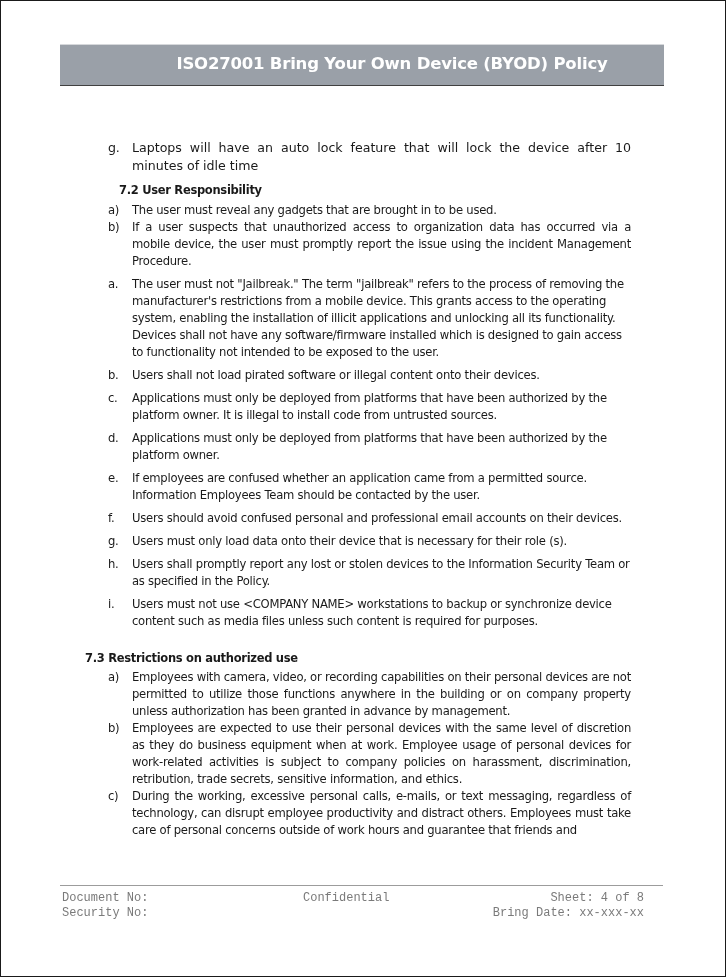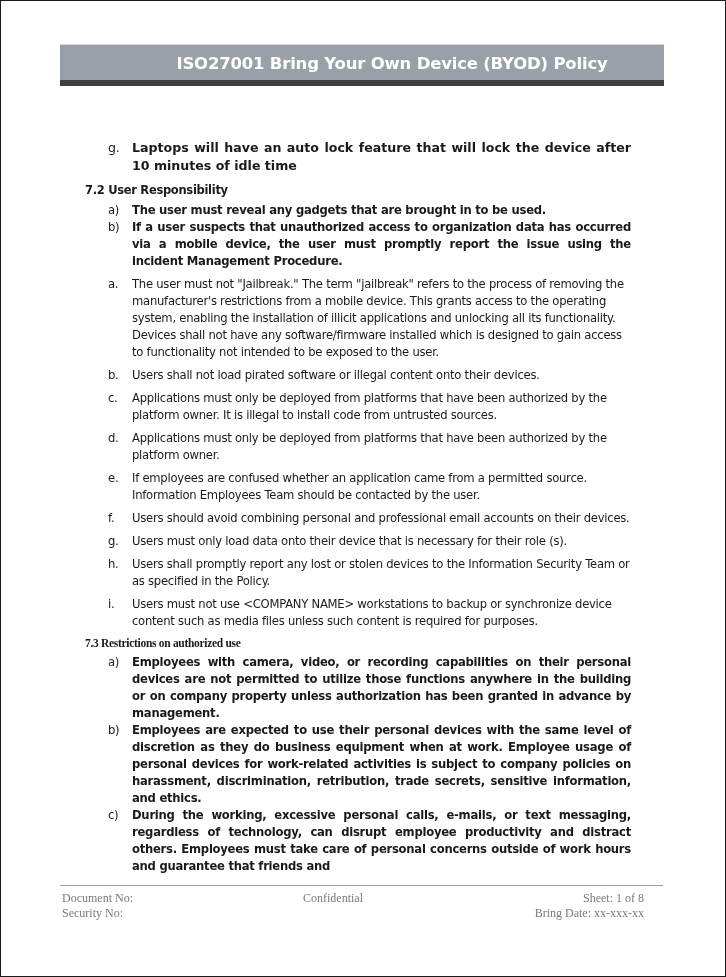--- a/index.html
+++ b/index.html
@@ -3,52 +3,52 @@
 <meta charset="utf-8">
 <style>
   html, body { margin: 0; padding: 0; background: #ffffff; }
   body { width: 726px; height: 977px; position: relative; overflow: hidden; }
   .page {
     position: absolute; left: 0; top: 0; width: 724px; height: 975px;
     border: 1px solid #1a1a1a; background: #fff;
   }
   .banner {
     position: absolute; left: 59px; top: 43px; width: 604px; height: 42px;
-    background: #9aa0a8; border-top: 1px solid #d6d8db; border-bottom: 6px solid #404040;
+    background: #9aa0a8; border-top: 1px solid #d6d8db; border-bottom: 1px solid #404040;
     box-sizing: border-box;
   }
   .banner-title {
     position: absolute; left: 0; right: 0; top: 9px; text-align: center;
     padding-left: 60px;
     color: #ffffff; font-family: "DejaVu Sans", sans-serif; font-weight: bold; font-size: 16.5px;
     letter-spacing: -0.2px;
   }
   .content {
     position: absolute; left: 84px; top: 138px; width: 546px;
     font-family: "DejaVu Sans", sans-serif; color: #1a1a1a;
   }
   .heading {
     font-weight: bold; font-size: 11.5px; letter-spacing: -0.3px; margin: 0; line-height: 17px;
   }
   .item {
     position: relative; padding-left: 47px; font-size: 11.6px; line-height: 17px; letter-spacing: -0.25px;
   }
   .item .marker { position: absolute; left: 23px; top: 0; }
   .item .txt { display: block; }
-  .justify .txt { text-align: justify; font-weight: bold; }
+  .justify .txt { text-align: justify; }
   .big .txt { font-size: 12.6px; line-height: 18px; letter-spacing: 0; }
   .big .marker { font-size: 12.6px; line-height: 18px; }
   .gap { margin-top: 6px; }
   .footer-rule {
     position: absolute; left: 59px; top: 884px; width: 603px; height: 0;
     border-top: 1.5px solid #9c9c9c;
   }
   .footer {
     position: absolute; left: 61px; top: 890px; width: 582px; height: 36px;
-    font-family: Liberation Serif, serif; font-size: 12px; color: #7a7a7a; line-height: 15px;
+    font-family: Liberation Mono, monospace; font-size: 12px; color: #7a7a7a; line-height: 15px;
   }
   .f-left { position: absolute; left: 0; top: 0; }
   .f-mid { position: absolute; left: 241px; top: 0; }
   .f-right { position: absolute; right: 0; top: 0; text-align: right; }
 </style>
 </head>
 <body>
 
 <div class="page">
 
@@ -56,21 +56,21 @@
     <div class="banner-title">ISO27001 Bring Your Own Device (BYOD) Policy</div>
   </div>
 
   <div class="content">
 
     <div class="item justify big">
       <span class="marker">g.</span>
       <span class="txt">Laptops will have an auto lock feature that will lock the device after 10 minutes of idle time</span>
     </div>
 
-    <h3 class="heading" style="margin-top:7px;">7.2 User Responsibility</h3>
+    <h3 class="heading" style="margin-top:7px;margin-left:34px;">7.2 User Responsibility</h3>
 
     <div class="item justify" style="margin-top:3px;">
       <span class="marker">a)</span>
       <span class="txt">The user must reveal any gadgets that are brought in to be used.</span>
     </div>
     <div class="item justify">
       <span class="marker">b)</span>
       <span class="txt">If a user suspects that unauthorized access to organization data has occurred via a mobile device, the user must promptly report the issue using the incident Management Procedure.</span>
     </div>
     <div class="item gap">
@@ -88,36 +88,36 @@
     <div class="item gap">
       <span class="marker">d.</span>
       <span class="txt">Applications must only be deployed from platforms that have been authorized by the platform owner.</span>
     </div>
     <div class="item gap">
       <span class="marker">e.</span>
       <span class="txt">If employees are confused whether an application came from a permitted source. Information Employees Team should be contacted by the user.</span>
     </div>
     <div class="item gap">
       <span class="marker">f.</span>
-      <span class="txt">Users should avoid combining personal and professional email accounts on their devices.</span>
+      <span class="txt">Users should avoid confused personal and professional email accounts on their devices.</span>
     </div>
     <div class="item gap">
       <span class="marker">g.</span>
       <span class="txt">Users must only load data onto their device that is necessary for their role (s).</span>
     </div>
     <div class="item gap">
       <span class="marker">h.</span>
       <span class="txt">Users shall promptly report any lost or stolen devices to the Information Security Team or as specified in the Policy.</span>
     </div>
     <div class="item gap">
       <span class="marker">i.</span>
       <span class="txt">Users must not use &lt;COMPANY NAME&gt; workstations to backup or synchronize device content such as media files unless such content is required for purposes.</span>
     </div>
 
-    <h3 class="heading" style="margin-top:5px;font-family:Liberation Serif, serif;">7.3 Restrictions on authorized use</h3>
+    <h3 class="heading" style="margin-top:20px;">7.3 Restrictions on authorized use</h3>
 
     <div class="item justify" style="margin-top:2px;">
       <span class="marker">a)</span>
       <span class="txt">Employees with camera, video, or recording capabilities on their personal devices are not permitted to utilize those functions anywhere in the building or on company property unless authorization has been granted in advance by management.</span>
     </div>
     <div class="item justify">
       <span class="marker">b)</span>
       <span class="txt">Employees are expected to use their personal devices with the same level of discretion as they do business equipment when at work. Employee usage of personal devices for work-related activities is subject to company policies on harassment, discrimination, retribution, trade secrets, sensitive information, and ethics.</span>
     </div>
     <div class="item justify">
@@ -128,18 +128,18 @@
 
   <div class="footer-rule"></div>
 
   <div class="footer">
     <div class="f-left">
       <div>Document No:</div>
       <div>Security No:</div>
     </div>
     <div class="f-mid">Confidential</div>
     <div class="f-right">
-      <div>Sheet: 1 of 8</div>
+      <div>Sheet: 4 of 8</div>
       <div>Bring Date: xx-xxx-xx</div>
     </div>
   </div>
 
 </div>
 
 </body></html>

